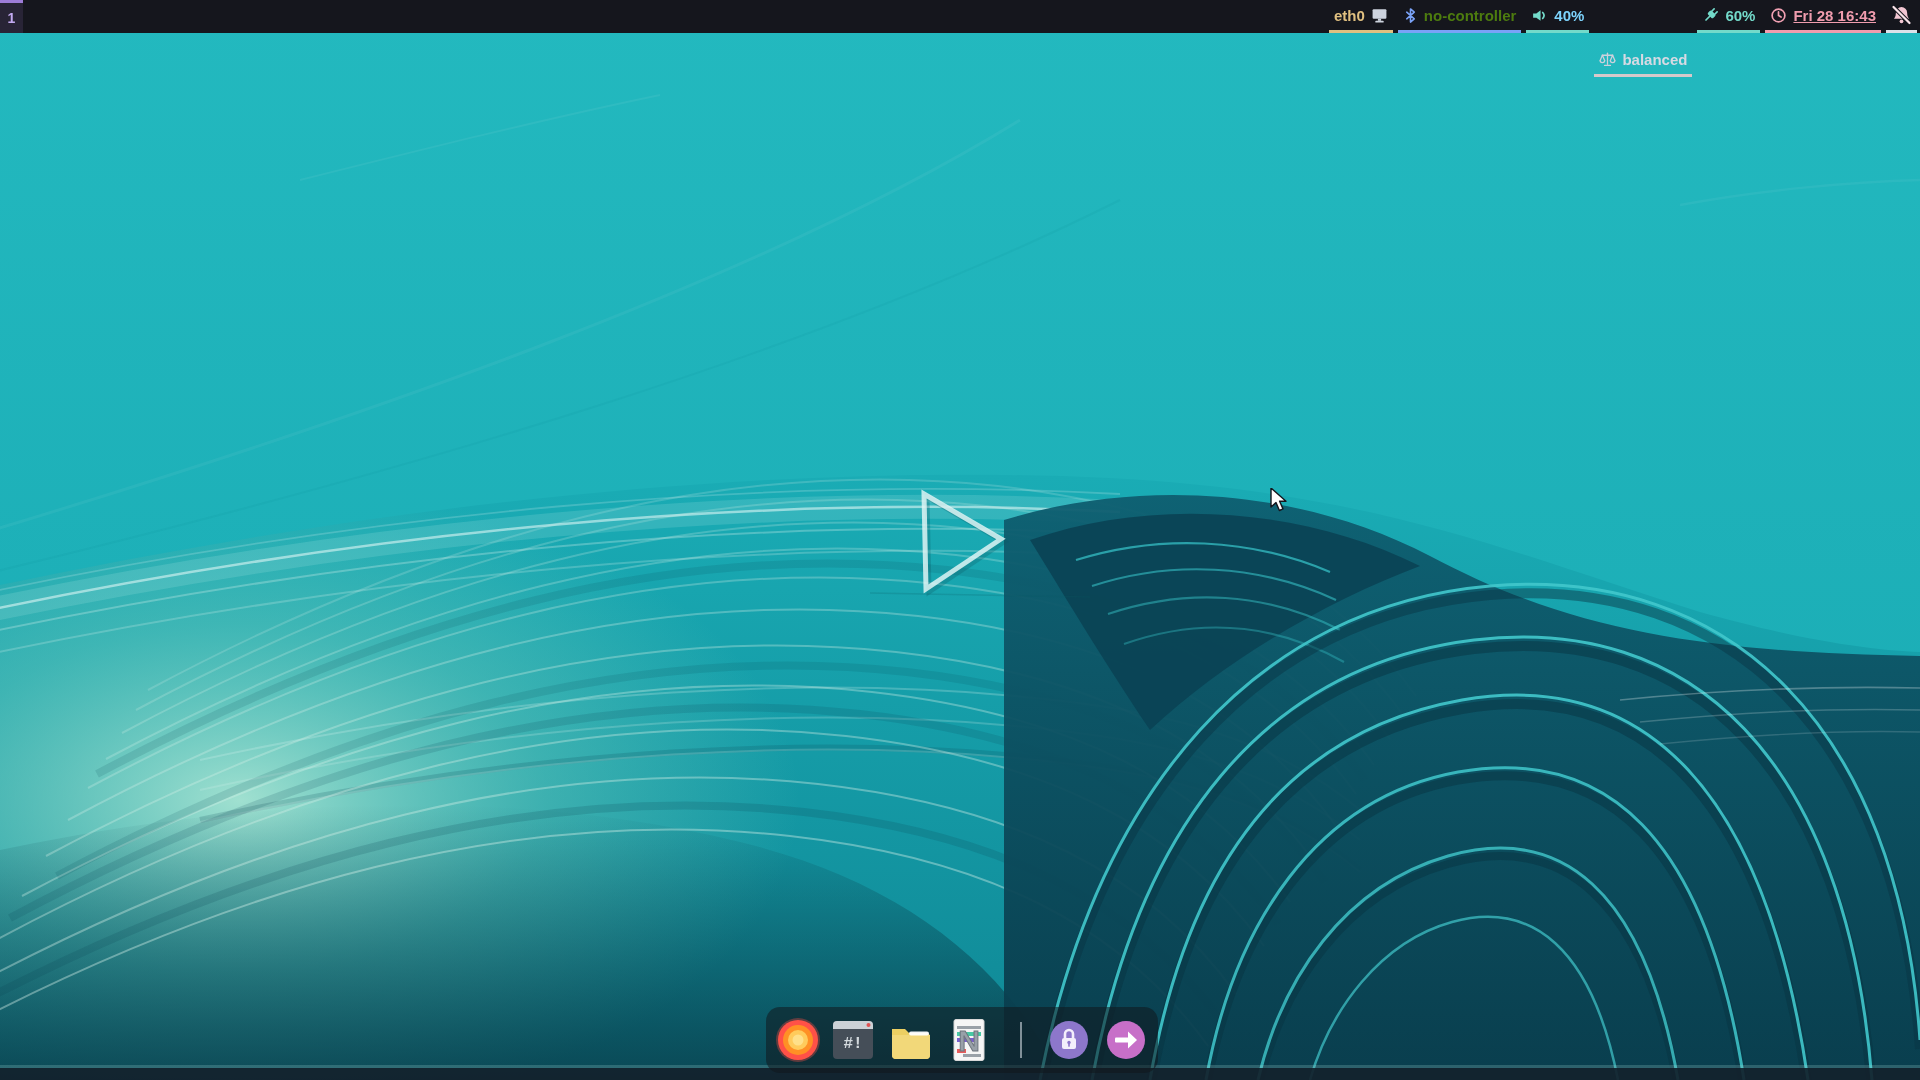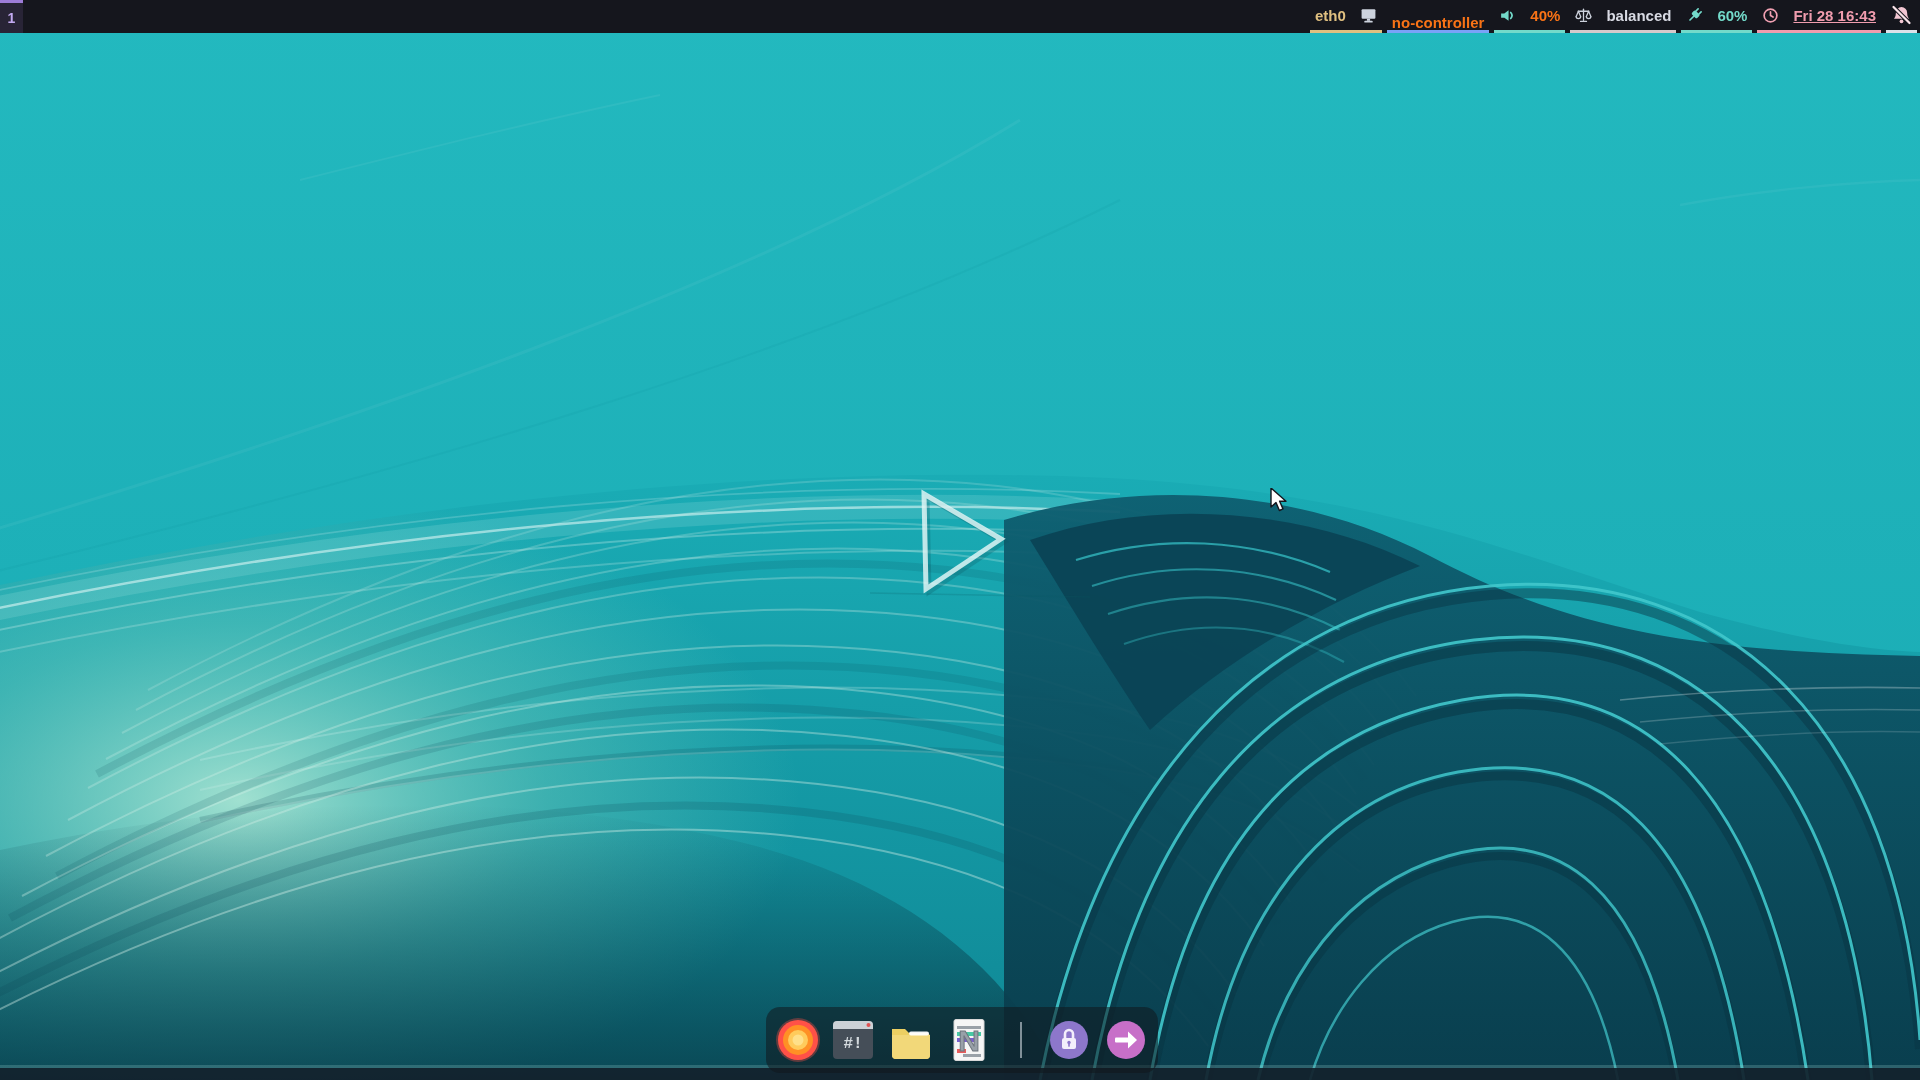--- a/index.html
+++ b/index.html
@@ -10,27 +10,27 @@
   .wallpaper{position:absolute;inset:0;}
 
   
   .bar{position:absolute;top:0;left:0;width:1920px;height:33px;background:#15161d;
        display:flex;align-items:stretch;font-weight:bold;font-size:15px;z-index:20;}
   .ws-box{width:23px;height:33px;box-sizing:border-box;border-top:3px solid #9d7cd8;
           background:rgba(157,124,216,.14);color:#c3aaf2;display:flex;align-items:center;
           justify-content:center;font-size:14px;}
   .bar-spacer{flex:1;}
   .mods{display:flex;align-items:stretch;padding-right:3px;}
-  .mod{display:flex;align-items:center;gap:14px;padding:0 5px;margin-left:5px;height:33px;
+  .mod{display:flex;align-items:center;gap:6px;padding:0 5px;margin-left:5px;height:33px;
        box-sizing:border-box;border-bottom:3px solid transparent;white-space:nowrap;}
   .mod svg{display:block;}
   .m-net{color:#e0c080;border-bottom-color:#e0c080;}
-  .m-bt{color:#f97316;border-bottom-color:#7aa2f7;flex-direction:column;}
-  .m-vol{color:#f97316;border-bottom-color:#73daca;}
-  .m-prof{color:#d8dae3;border-bottom-color:#d6c9cb;}
+  .m-bt{color:#4d7c0f;border-bottom-color:#7aa2f7;}
+  .m-vol{color:#7dd3fc;border-bottom-color:#73daca;}
+  .m-prof{color:#d8dae3;border-bottom-color:#d6c9cb;margin-top:44px;}
   .m-bat{color:#73daca;border-bottom-color:#73daca;}
   .m-clk{color:#f09cae;border-bottom-color:#f09cae;text-decoration:underline;}
   .m-bell{border-bottom-color:#dde1e9;}
 
   
   .dock{position:absolute;left:766px;top:1007px;width:392px;height:66px;border-radius:14px;
         background:rgba(16,22,28,.54);z-index:15;}
   .dock .dk{position:absolute;top:10px;width:46px;height:46px;cursor:pointer;}
   .dk-sun{left:9px;}  .dk-term{left:64px;} .dk-folder{left:122px;} .dk-ndoc{left:180px;}
   .dk-lock{left:280px;} .dk-arrow{left:337px;}

